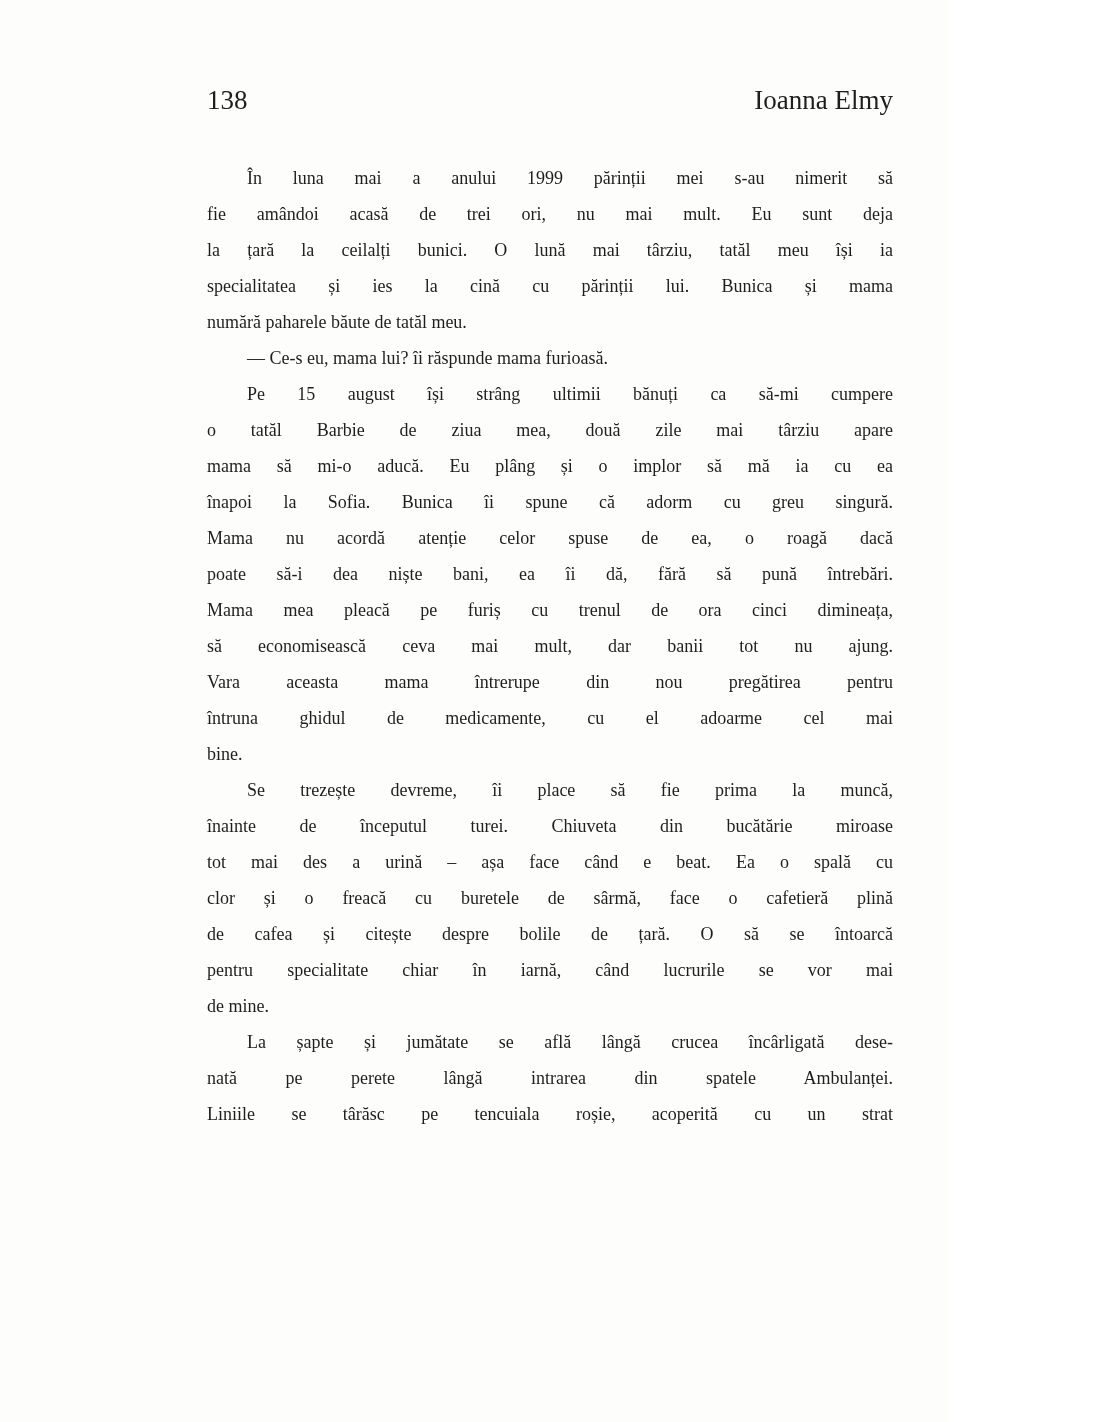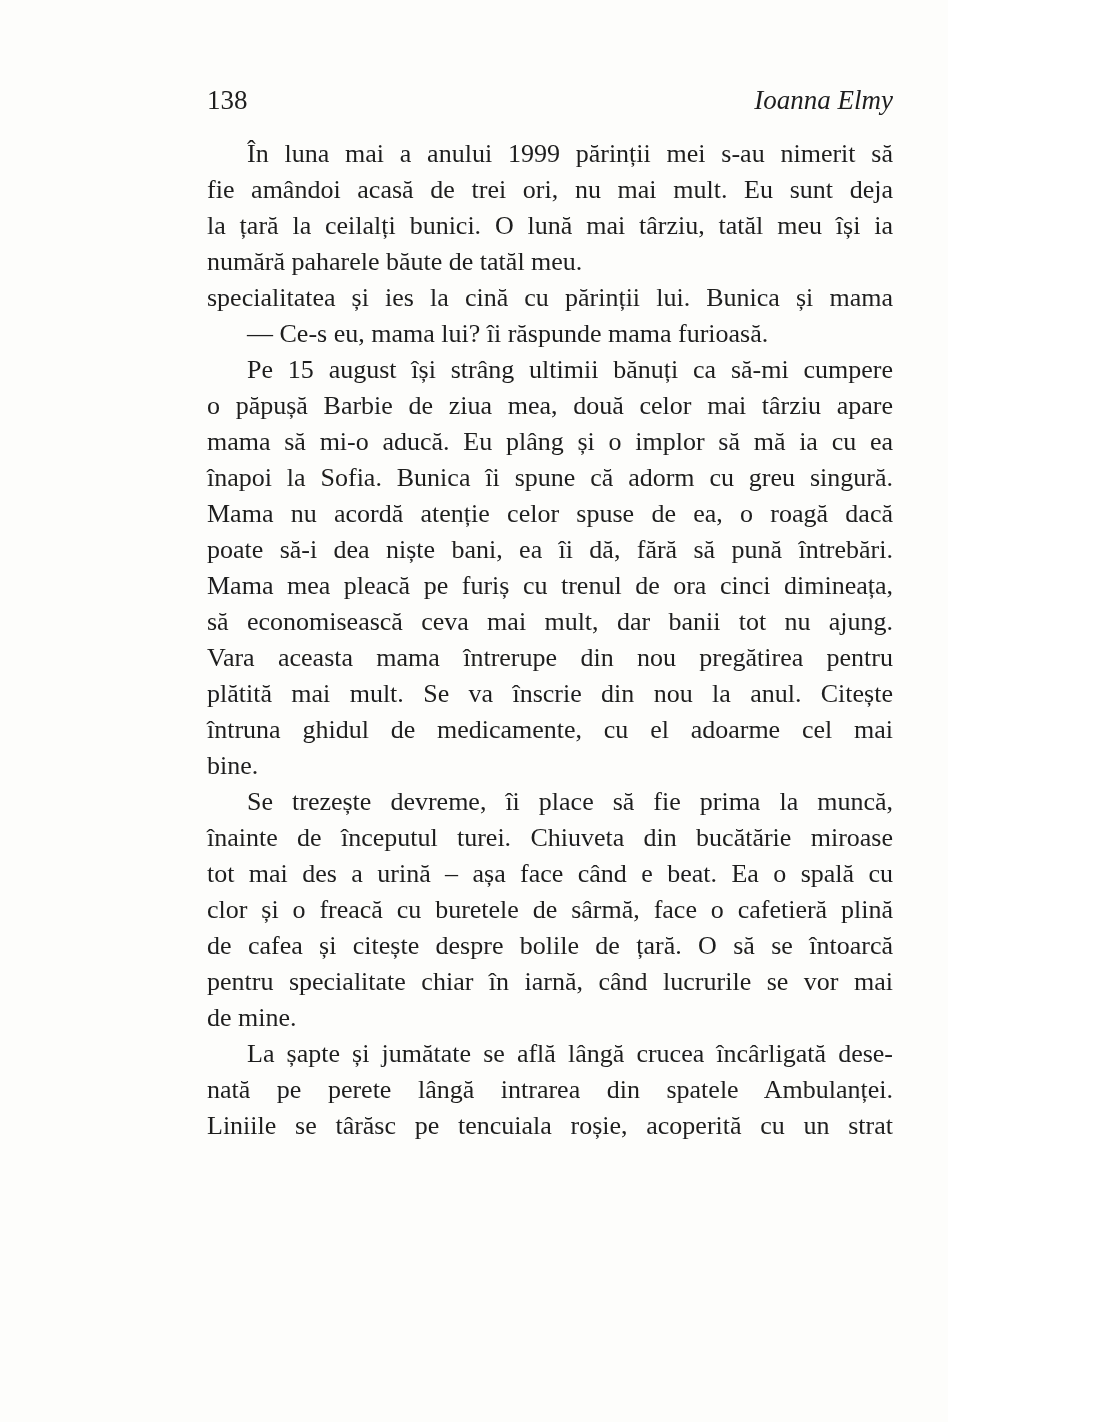--- a/index.html
+++ b/index.html
@@ -24,24 +24,24 @@
     width: 686px;
   }
   .running-header {
     display: flex;
     justify-content: space-between;
     align-items: baseline;
     font-size: 27px;
     line-height: 32px;
   }
   .running-header .folio { font-style: normal; }
-  .running-header .author { font-style: italic; }
+  .running-header .author { }
   .body-text {
-    margin-top: 20px;
-    font-size: 26px;
+    margin-top: 44px;
+    font-size: 18px;
     line-height: 36px;
   }
   .para { margin: 0; }
   .line {
     text-align: justify;
     text-align-last: justify;
     white-space: normal;
   }
   .line.rag { text-align-last: left; }
   .line.indent { padding-left: 40px; }
@@ -53,37 +53,36 @@
   <div class="content">
     <div class="running-header">
       <span class="folio">138</span>
       <span class="author">Ioanna Elmy</span>
     </div>
     <div class="body-text">
         <div class="para">
           <div class="line indent">În luna mai a anului 1999 părinții mei s-au nimerit să</div>
           <div class="line">fie amândoi acasă de trei ori, nu mai mult. Eu sunt deja</div>
           <div class="line">la țară la ceilalți bunici. O lună mai târziu, tatăl meu își ia</div>
+          <div class="line">specialitatea și ies la cină cu părinții lui. Bunica și mama</div>
           <div class="line rag">numără paharele băute de tatăl meu.</div>
-          <div class="line">specialitatea și ies la cină cu părinții lui. Bunica și mama</div>
         </div>
         <div class="para">
           <div class="line indent rag">— Ce-s eu, mama lui? îi răspunde mama furioasă.</div>
         </div>
         <div class="para">
           <div class="line indent">Pe 15 august își strâng ultimii bănuți ca să-mi cumpere</div>
-          <div class="line">o păpușă Barbie de ziua mea, două celor mai târziu apare</div>
+          <div class="line">o tatăl Barbie de ziua mea, două zile mai târziu apare</div>
           <div class="line">mama să mi-o aducă. Eu plâng și o implor să mă ia cu ea</div>
           <div class="line">înapoi la Sofia. Bunica îi spune că adorm cu greu singură.</div>
           <div class="line">Mama nu acordă atenție celor spuse de ea, o roagă dacă</div>
           <div class="line">poate să-i dea niște bani, ea îi dă, fără să pună întrebări.</div>
           <div class="line">Mama mea pleacă pe furiș cu trenul de ora cinci dimineața,</div>
           <div class="line">să economisească ceva mai mult, dar banii tot nu ajung.</div>
           <div class="line">Vara aceasta mama întrerupe din nou pregătirea pentru</div>
-          <div class="line">plătită mai mult. Se va înscrie din nou la anul. Citește</div>
           <div class="line">întruna ghidul de medicamente, cu el adoarme cel mai</div>
           <div class="line rag">bine.</div>
         </div>
         <div class="para">
           <div class="line indent">Se trezește devreme, îi place să fie prima la muncă,</div>
           <div class="line">înainte de începutul turei. Chiuveta din bucătărie miroase</div>
           <div class="line">tot mai des a urină – așa face când e beat. Ea o spală cu</div>
           <div class="line">clor și o freacă cu buretele de sârmă, face o cafetieră plină</div>
           <div class="line">de cafea și citește despre bolile de țară. O să se întoarcă</div>
           <div class="line">pentru specialitate chiar în iarnă, când lucrurile se vor mai</div>

